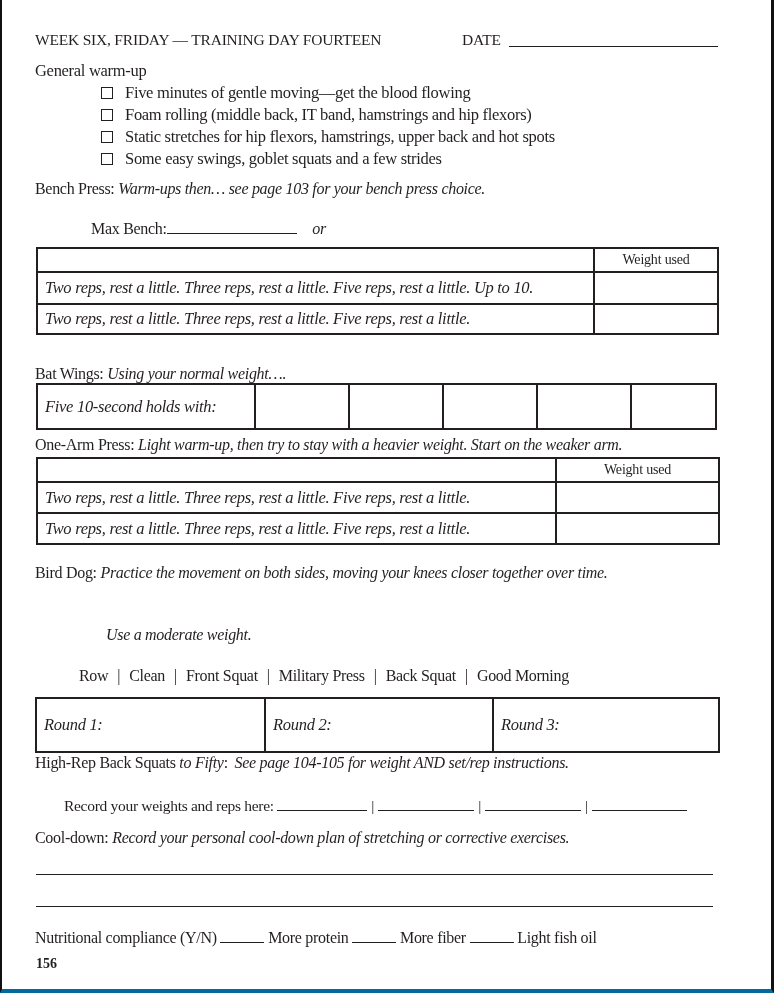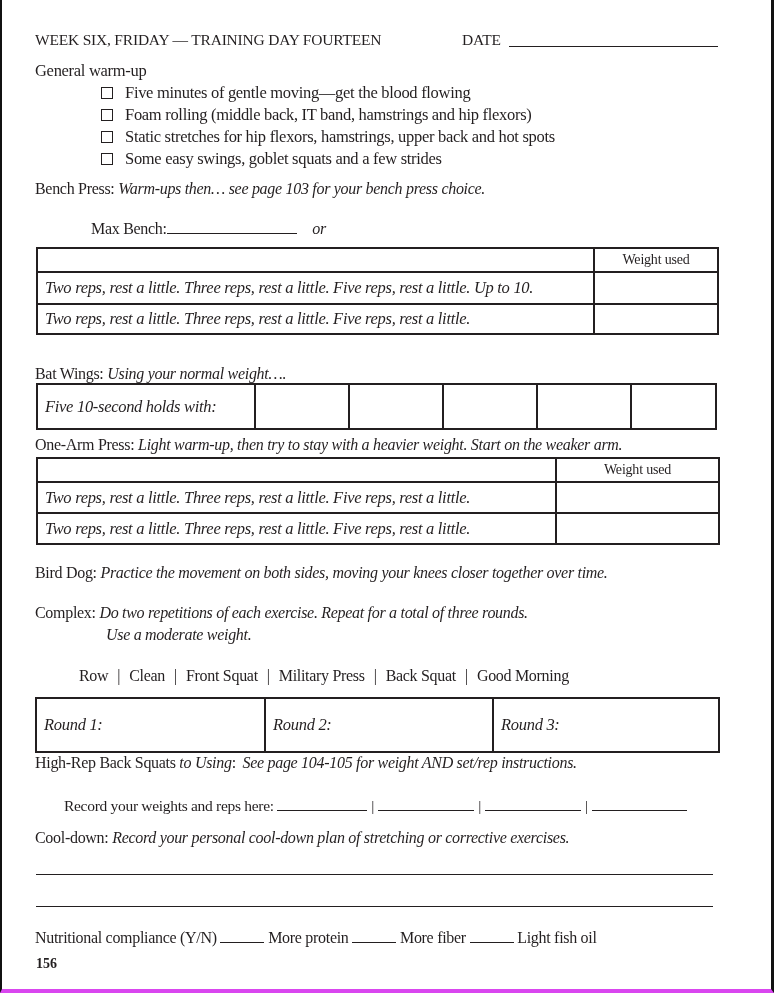--- a/index.html
+++ b/index.html
@@ -1,19 +1,19 @@
 <!DOCTYPE html>
 <html><head>
 <meta charset="utf-8">
 <style>
   html, body { margin: 0; padding: 0; background: #ffffff; }
   body { width: 774px; height: 993px; position: relative; overflow: hidden;
          font-family: "Liberation Serif", "DejaVu Serif", serif; color: #231f20; }
   .page { position: absolute; left: 0; top: 0; width: 774px; height: 993px; box-sizing: border-box;
-          border-left: 2px solid #111; border-right: 3px solid #111; border-bottom: 4px solid #d946ef; background: #fff; }
+          border-left: 2px solid #111; border-right: 3px solid #111; border-bottom: 4px solid #0369a1; background: #fff; }
   .abs { position: absolute; white-space: nowrap; }
   .sc { font-size: 15.5px; letter-spacing: -0.2px; }
   .t16 { font-size: 16.5px; letter-spacing: -0.3px; }
   .lbl { font-size: 16px; letter-spacing: -0.3px; }
   .it { font-style: italic; }
   .chk { display: inline-block; width: 10px; height: 10px; border: 1.3px solid #231f20; margin-right: 12px; vertical-align: -1px; }
   table.grid { position: absolute; border-collapse: collapse; }
   table.grid td { border: 2px solid #231f20; padding: 1px 7px; font-size: 16.5px; font-style: italic; letter-spacing: -0.3px; white-space: nowrap; }
   table.grid td.hdr { font-style: normal; font-size: 14px; text-align: center; letter-spacing: -0.2px; }
   .sep { display: inline-block; margin: 0 9px; }
@@ -103,43 +103,39 @@
       <td></td>
     </tr>
   </tbody>
     </table>
 
   <div class="abs lbl" style="left:33px; top:564px;">
     <span>Bird Dog:</span>
     <span class="it">Practice the movement on both sides, moving your knees closer together over time.</span>
   </div>
 
-  <div class="abs lbl" style="left:33px; top:604px;">
-    <span>Complex:</span>
-    <span class="it">Do two repetitions of each exercise. Repeat for a total of three rounds.</span>
-  </div>
   <div class="abs lbl it" style="left:104px; top:626px;">Use a moderate weight.</div>
 
   <div class="abs lbl" style="left:77px; top:667px;">
     <span>Row</span><span class="sep">|</span><span>Clean</span><span class="sep">|</span><span>Front Squat</span><span class="sep">|</span><span>Military Press</span><span class="sep">|</span><span>Back Squat</span><span class="sep">|</span><span>Good Morning</span>
   </div>
 
   <table class="grid" style="left:33px; top:697px; width:685px;">
     <tbody>
         <tr style="height:54px;">
       <td style="width:213px; vertical-align:middle;">Round 1:</td>
       <td style="width:212px; vertical-align:middle;">Round 2:</td>
       <td style="vertical-align:middle;">Round 3:</td>
     </tr>
   </tbody>
     </table>
 
   <div class="abs lbl" style="left:33px; top:754px;">
     <span>High-Rep Back Squats</span>
-    <span class="it">to Using</span><span>:</span>
+    <span class="it">to Fifty</span><span>:</span>
     <span class="it" style="margin-left:3px; font-size:16px;">See page 104-105 for weight AND set/rep instructions.</span>
   </div>
   <div class="abs" style="left:62px; top:797px; font-size:15.5px; letter-spacing:-0.3px;">
     <span>Record your weights and reps here:</span>
     <span class="fill" style="width:90px;"></span><span style="margin:0 4px;">|</span><span class="fill" style="width:96px;"></span><span style="margin:0 4px;">|</span><span class="fill" style="width:96px;"></span><span style="margin:0 4px;">|</span><span class="fill" style="width:95px;"></span>
   </div>
 
   <div class="abs lbl" style="left:33px; top:829px;">
     <span>Cool-down:</span>
     <span class="it">Record your personal cool-down plan of stretching or corrective exercises.</span>

